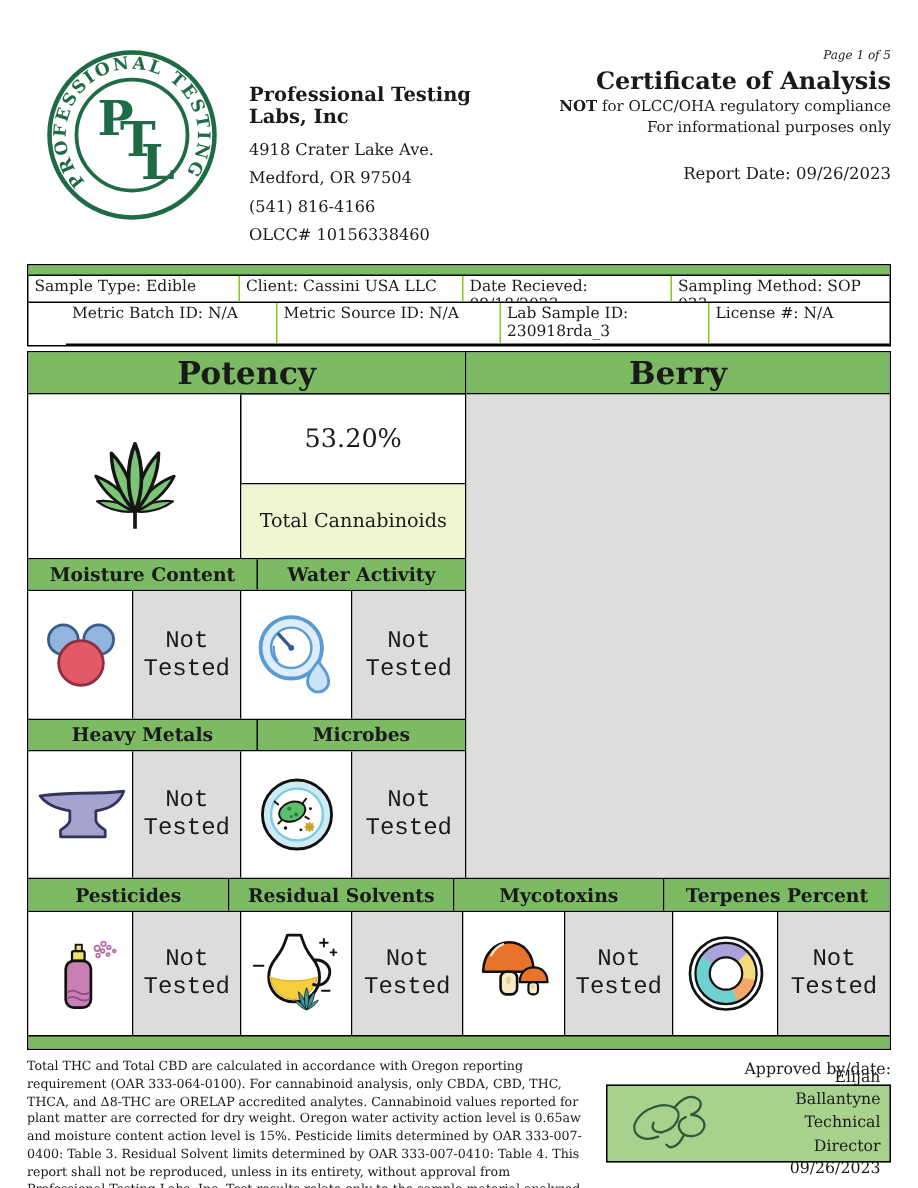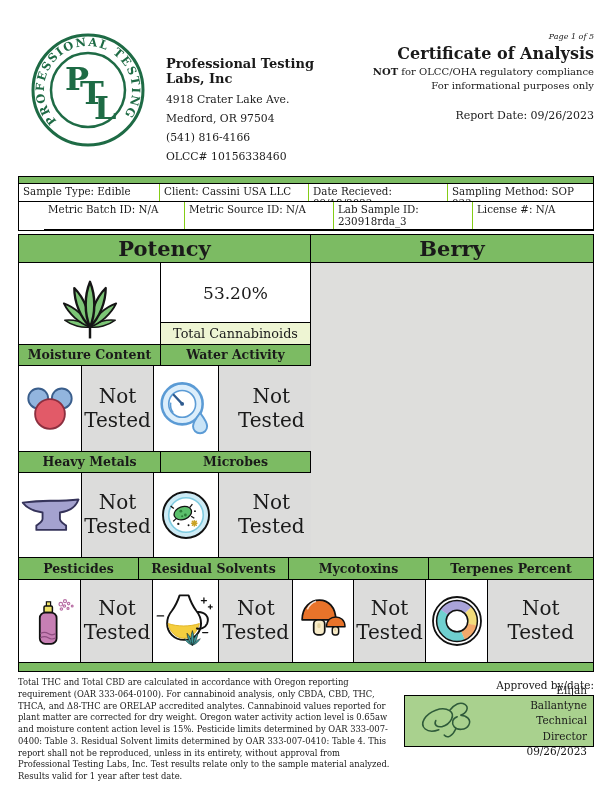--- a/index.html
+++ b/index.html
@@ -38,44 +38,44 @@
   .results-table { margin:3px 18px 0 18px; border:1.5px solid #000; }
   .rt-top { display:flex; }
   .rt-left { width:292px; flex:none; border-right:1px solid #000; }
   .rt-right { flex:1; display:flex; flex-direction:column; }
   .hdr-big {
     height:28px; background:#7CBB63; border-bottom:1.5px solid #000;
     font-size:21px; font-weight:bold; text-align:center; line-height:27px;
   }
   .berry-body { flex:1; background:#DEDEDC; }
 
-  .potency-row { display:flex; height:82px; border-bottom:1.5px solid #000;text-align:center; }
+  .potency-row { display:flex; height:110px; border-bottom:1.5px solid #000;text-align:center; }
   .leaf-cell { width:142px; border-right:1px solid #000; display:flex; align-items:center; justify-content:center; background:#fff; }
   .pot-val-col { flex:1; display:flex; flex-direction:column; }
   .pot-value { height:60px; border-bottom:1px solid #000; display:flex; align-items:center; justify-content:center; font-size:17px; }
   .pot-label { flex:1; background:#EEF5D3; display:flex; align-items:center; justify-content:center; font-size:12.8px; }
 
   .pair-hdr { display:flex; height:21px; border-bottom:1px solid #000; }
   .pair-hdr .ph { background:#7CBB63; font-size:12.5px; font-weight:bold; text-align:center; line-height:20px; }
-  .ph-a { width:142px; border-right:1px solid #000; }
+  .ph-a { width:153px; border-right:1px solid #000; }
   .ph-b { flex:1; }
   .pair-row { display:flex; height:86px; border-bottom:1px solid #000; }
   .pair-row.last { height:84px; border-bottom:none; }
   .icon-cell { background:#fff; display:flex; align-items:center; justify-content:center; border-right:1px solid #000; }
   .nt-cell {
     background:#DCDCDB; display:flex; align-items:center; justify-content:center;
-    font-size:20px; text-align:center; line-height:1.18; padding:0 19px; border-right:1px solid #000;
+    font-size:16px; text-align:center; line-height:1.18; padding:0 6px; border-right:1px solid #000;font-family:Liberation Mono, monospace;
   }
   .w70{width:70px;} .w72{width:72px;} .w74{width:74px;} .w68{width:68px;}
   .grow { flex:1; border-right:none !important; }
 
   .rt-bottom { border-top:1.5px solid #000; }
   .quad-hdr { display:flex; height:22px; border-bottom:1px solid #000; }
   .quad-hdr .qh { background:#7CBB63; font-size:12.5px; font-weight:bold; text-align:center; line-height:21px; border-right:1px solid #000; }
-  .qh1{width:120px;} .qh2{width:150px;} .qh3{width:140px;} .qh4{flex:1; border-right:none !important;}
+  .qh1{width:134px;} .qh2{width:150px;} .qh3{width:140px;} .qh4{flex:1; border-right:none !important;}
   .quad-row { display:flex; height:82px; }
   .bottom-green-bar { height:9px; background:#7CBB63; border-top:1px solid #000; }
 
   
   .footer { display:flex; margin:5px 18px 0 18px; }
   .disclaimer { width:372px; flex:none; font-size:8.4px; line-height:1.4; text-align:left; }
   .approval-col { flex:1; padding-left:14px; }
   .approved-label { text-align:right; font-size:10.5px; margin-top:2px; }
   .approval-box {
     margin-top:4px; height:52px; background:#A9D18E; border:1px solid #000;

